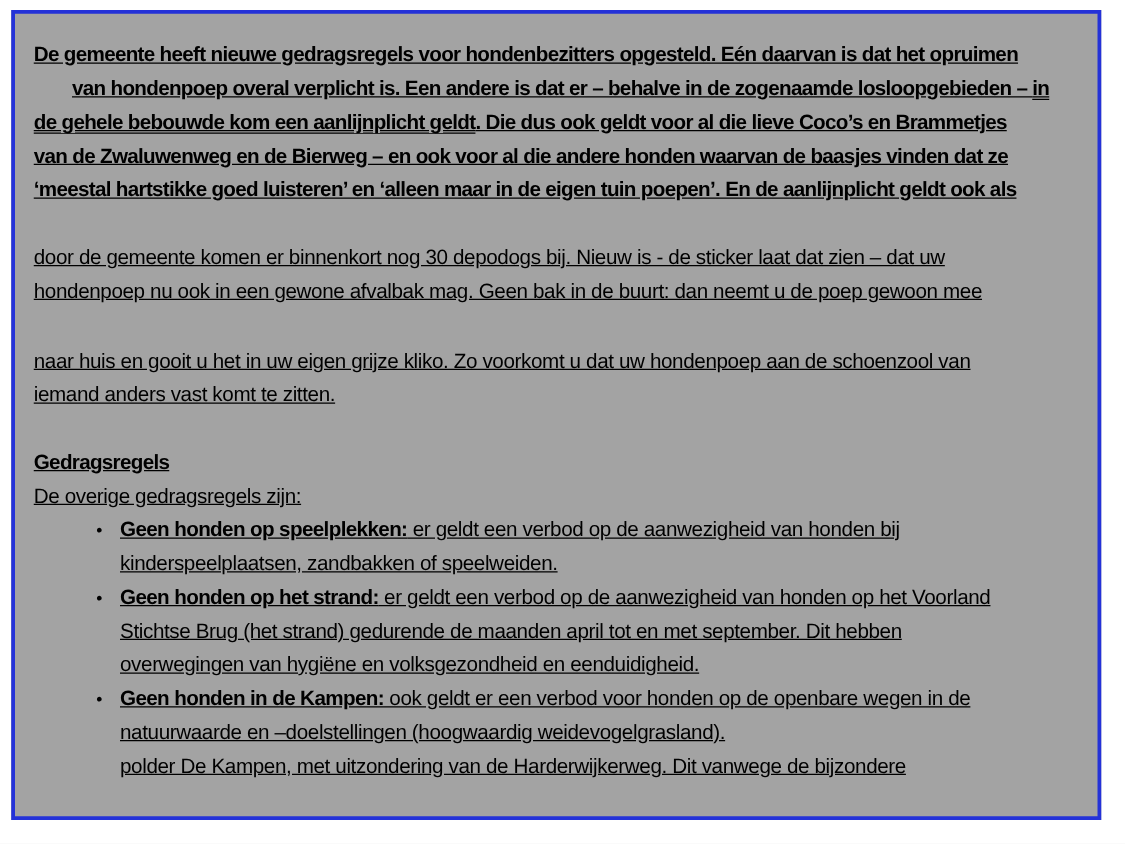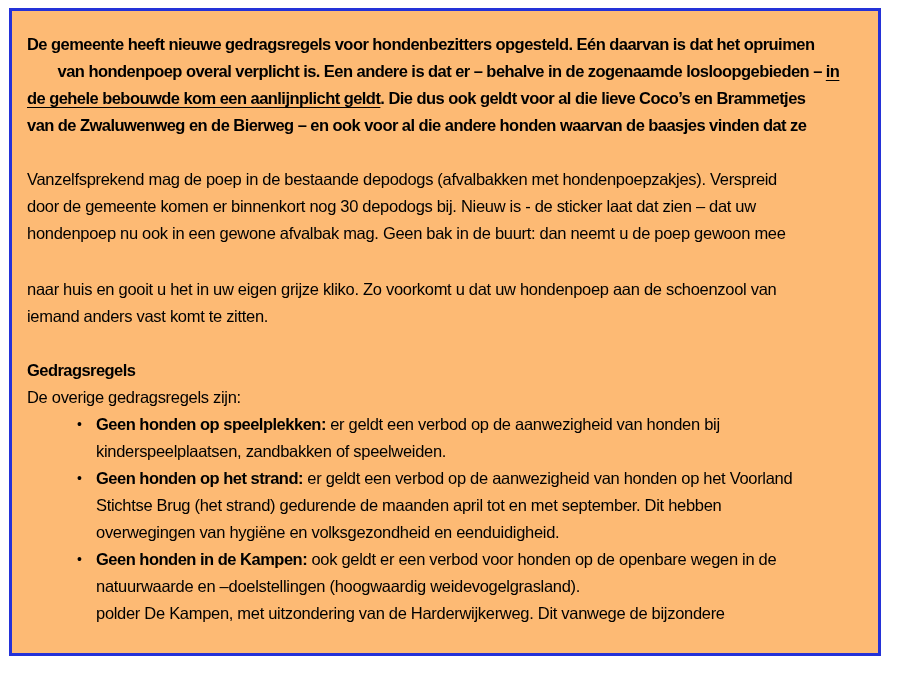--- a/index.html
+++ b/index.html
@@ -46,28 +46,28 @@
     left: 50px;
     top: 0;
     font-size: 14px;
     line-height: 27px;
   }
   .gap { }
 </style>
 </head>
 <body>
 
-<div class="frame" style="border-color: rgb(36, 50, 216); background: #fdba74;">
+<div class="frame" style="border-color: rgb(36, 50, 216); background: #a3a3a3; text-decoration: underline;">
   <div class="content">
       <div class="line bold" style="color: rgb(0, 0, 0);"><span>De gemeente heeft nieuwe gedragsregels voor hondenbezitters opgesteld. Eén daarvan is dat het opruimen</span></div>
       <div class="line bold" style="color: rgb(0, 0, 0); text-align: center;"><span>van hondenpoep overal verplicht is. Een andere is dat er – behalve in de zogenaamde losloopgebieden – </span><span class="u">in</span></div>
       <div class="line bold" style="color: rgb(0, 0, 0);"><span class="u">de gehele bebouwde kom een aanlijnplicht geldt</span><span>. Die dus ook geldt voor al die lieve Coco’s en Brammetjes</span></div>
       <div class="line bold" style="color: rgb(0, 0, 0);"><span>van de Zwaluwenweg en de Bierweg – en ook voor al die andere honden waarvan de baasjes vinden dat ze</span></div>
+      <div class="line bold" style="color: rgb(0, 0, 0);"><span>‘meestal hartstikke goed luisteren’ en ‘alleen maar in de eigen tuin poepen’. En de aanlijnplicht geldt ook als</span></div>
       <div class="line gap"></div>
-      <div class="line" style="color: rgb(0, 0, 0);"><span>Vanzelfsprekend mag de poep in de bestaande depodogs (afvalbakken met hondenpoepzakjes). Verspreid</span></div>
       <div class="line" style="color: rgb(0, 0, 0);"><span>door de gemeente komen er binnenkort nog 30 depodogs bij. Nieuw is - de sticker laat dat zien – dat uw</span></div>
       <div class="line" style="color: rgb(0, 0, 0);"><span>hondenpoep nu ook in een gewone afvalbak mag. Geen bak in de buurt: dan neemt u de poep gewoon mee</span></div>
       <div class="line" style="color: rgb(0, 0, 0); margin-top: 29px;"><span>naar huis en gooit u het in uw eigen grijze kliko. Zo voorkomt u dat uw hondenpoep aan de schoenzool van</span></div>
       <div class="line" style="color: rgb(0, 0, 0);"><span>iemand anders vast komt te zitten.</span></div>
       <div class="line gap"></div>
       <div class="line bold" style="color: rgb(0, 0, 0);"><span>Gedragsregels</span></div>
       <div class="line" style="color: rgb(0, 0, 0);"><span>De overige gedragsregels zijn:</span></div>
       <div class="line indent" style="color: rgb(0, 0, 0);"><span class="marker">•</span><span class="b">Geen honden op speelplekken:</span><span> er geldt een verbod op de aanwezigheid van honden bij</span></div>
       <div class="line indent" style="color: rgb(0, 0, 0);"><span>kinderspeelplaatsen, zandbakken of speelweiden.</span></div>
       <div class="line indent" style="color: rgb(0, 0, 0);"><span class="marker">•</span><span class="b">Geen honden op het strand:</span><span> er geldt een verbod op de aanwezigheid van honden op het Voorland</span></div>

